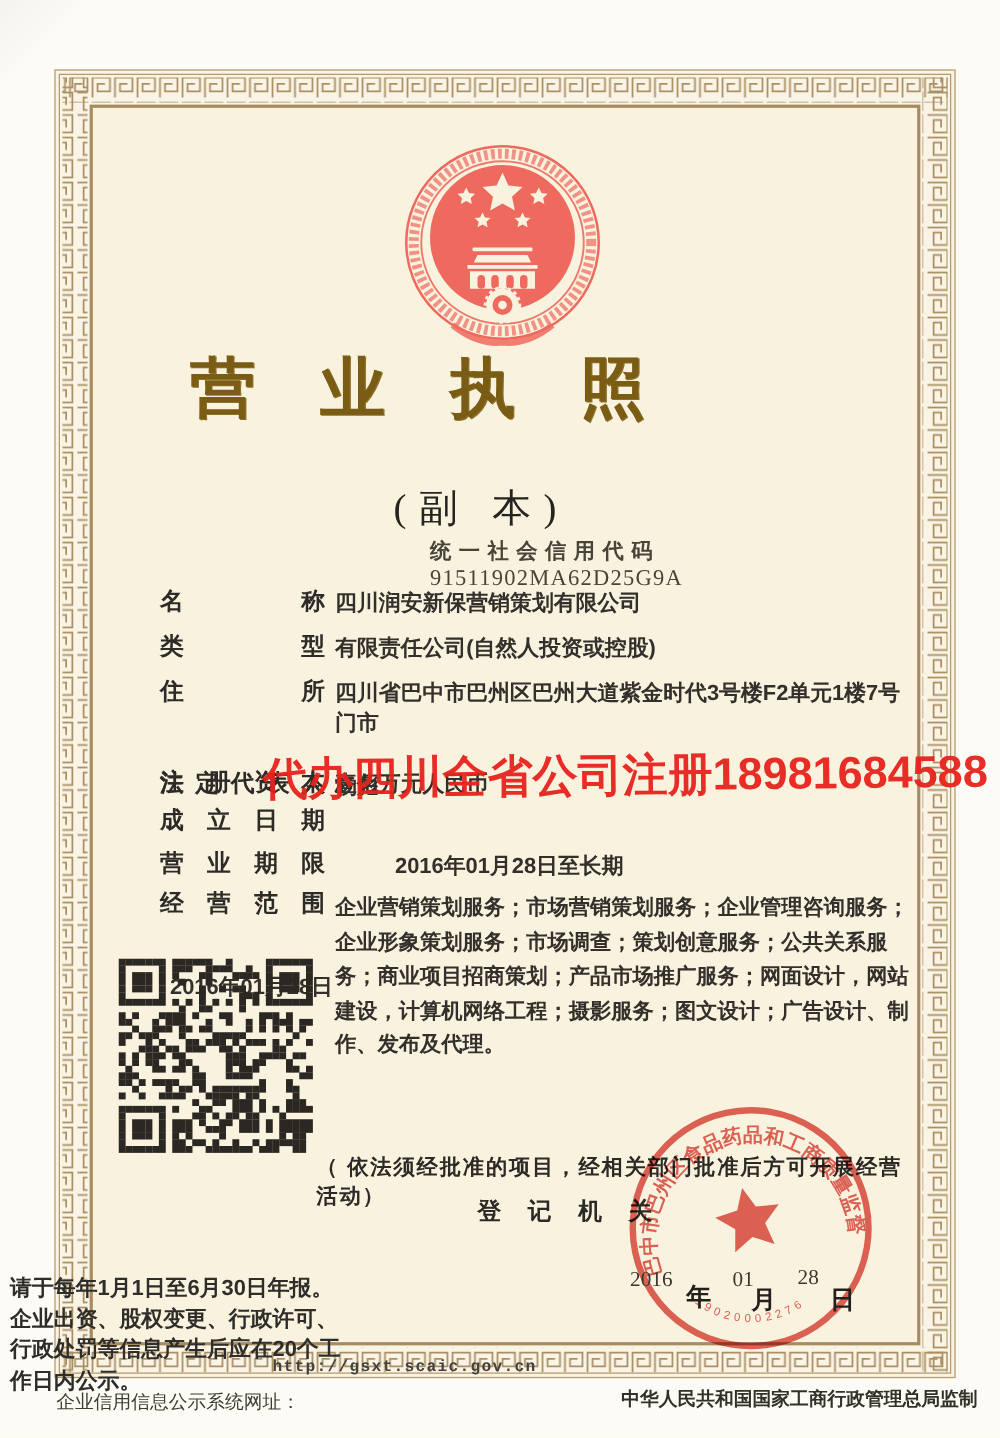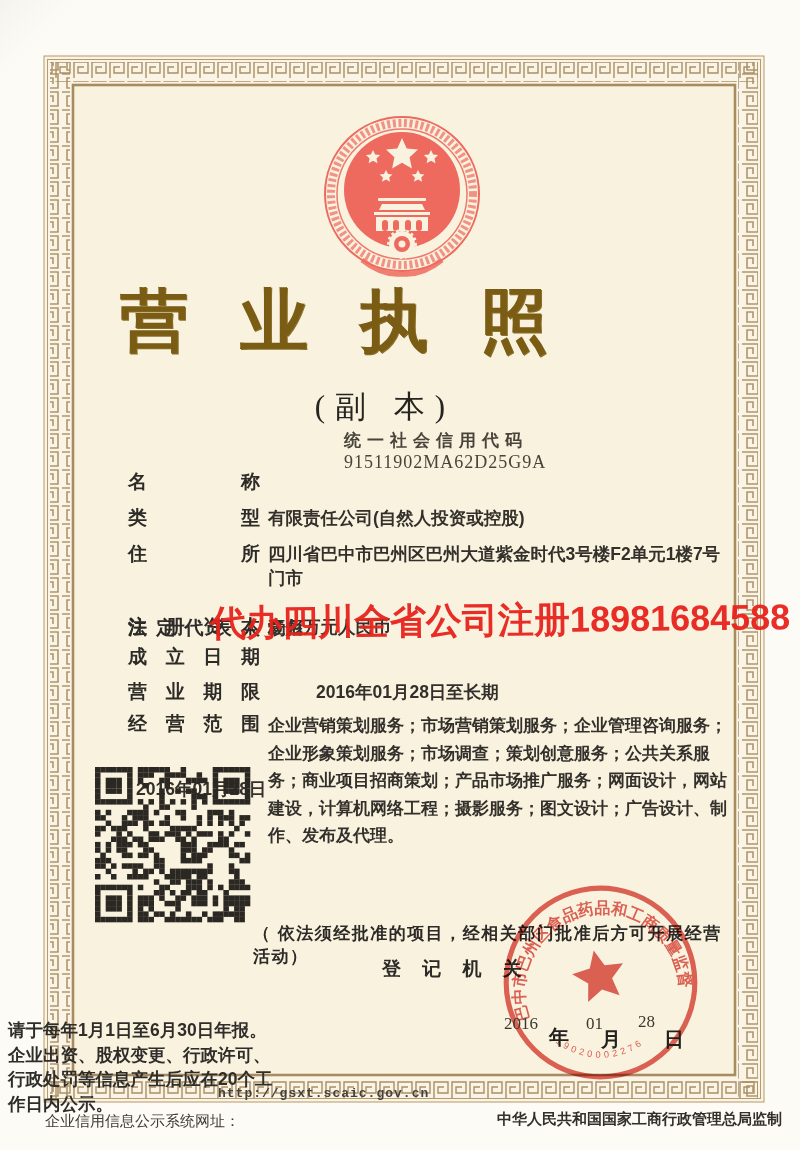--- a/index.html
+++ b/index.html
@@ -8,21 +8,21 @@
     background:#fcfbf5;
     font-family:"Liberation Sans", sans-serif;
   }
   .page{position:absolute;inset:0;background:linear-gradient(135deg,#f4f3ed 0%,#fcfbf5 4%,#fcfbf5 100%);}
   .cert-paper{position:absolute;left:74px;top:86px;width:660px;height:986px;background:#f8f2df;}
   .band-bg{position:absolute;left:44px;top:56px;width:720px;height:1046px;background:#f9f4e6;}
   #border-svg{position:absolute;left:0;top:0;z-index:2;}
   .abs{position:absolute;}
   .title{
     left:0;top:276px;width:668px;text-align:center;
-    font-size:68px;font-weight:900;color:#7a5c15;
+    font-size:52px;font-weight:900;color:#7a5c15;
     letter-spacing:52px;text-indent:52px;z-index:3;
     text-shadow:1px 1px 0 #8d712a;
   }
   .subtitle{
     left:0;top:386px;width:770px;text-align:center;
     font-size:31px;font-weight:400;color:#262420;letter-spacing:10px;z-index:3;
     font-family:"Liberation Serif", serif;
   }
   .credit-line{left:338px;top:429px;z-index:3;display:flex;align-items:baseline;flex-direction:column;}
   .credit-label{font-size:17px;font-weight:700;color:#49443a;letter-spacing:6px;}
@@ -126,20 +126,21 @@
   <div class="abs title">营业执照</div>
   <div class="abs subtitle">(副  本)</div>
 
   <div class="abs credit-line">
     <span class="credit-label">统一社会信用代码</span>
     <span class="credit-code">91511902MA62D25G9A</span>
   </div>
 
   <div class="frow" style="top:470px;">
     <span class="f-label">名称</span>
+    <span class="f-value">四川润安新保营销策划有限公司</span>
   </div>
   <div class="frow" style="top:506px;">
     <span class="f-label">类型</span>
     <span class="f-value">有限责任公司(自然人投资或控股)</span>
   </div>
   <div class="frow" style="top:542px;">
     <span class="f-label">住所</span>
     <span class="f-value">四川省巴中市巴州区巴州大道紫金时代3号楼F2单元1楼7号门市</span>
   </div>
   <div class="frow" style="top:586px;margin-top:30px;">

